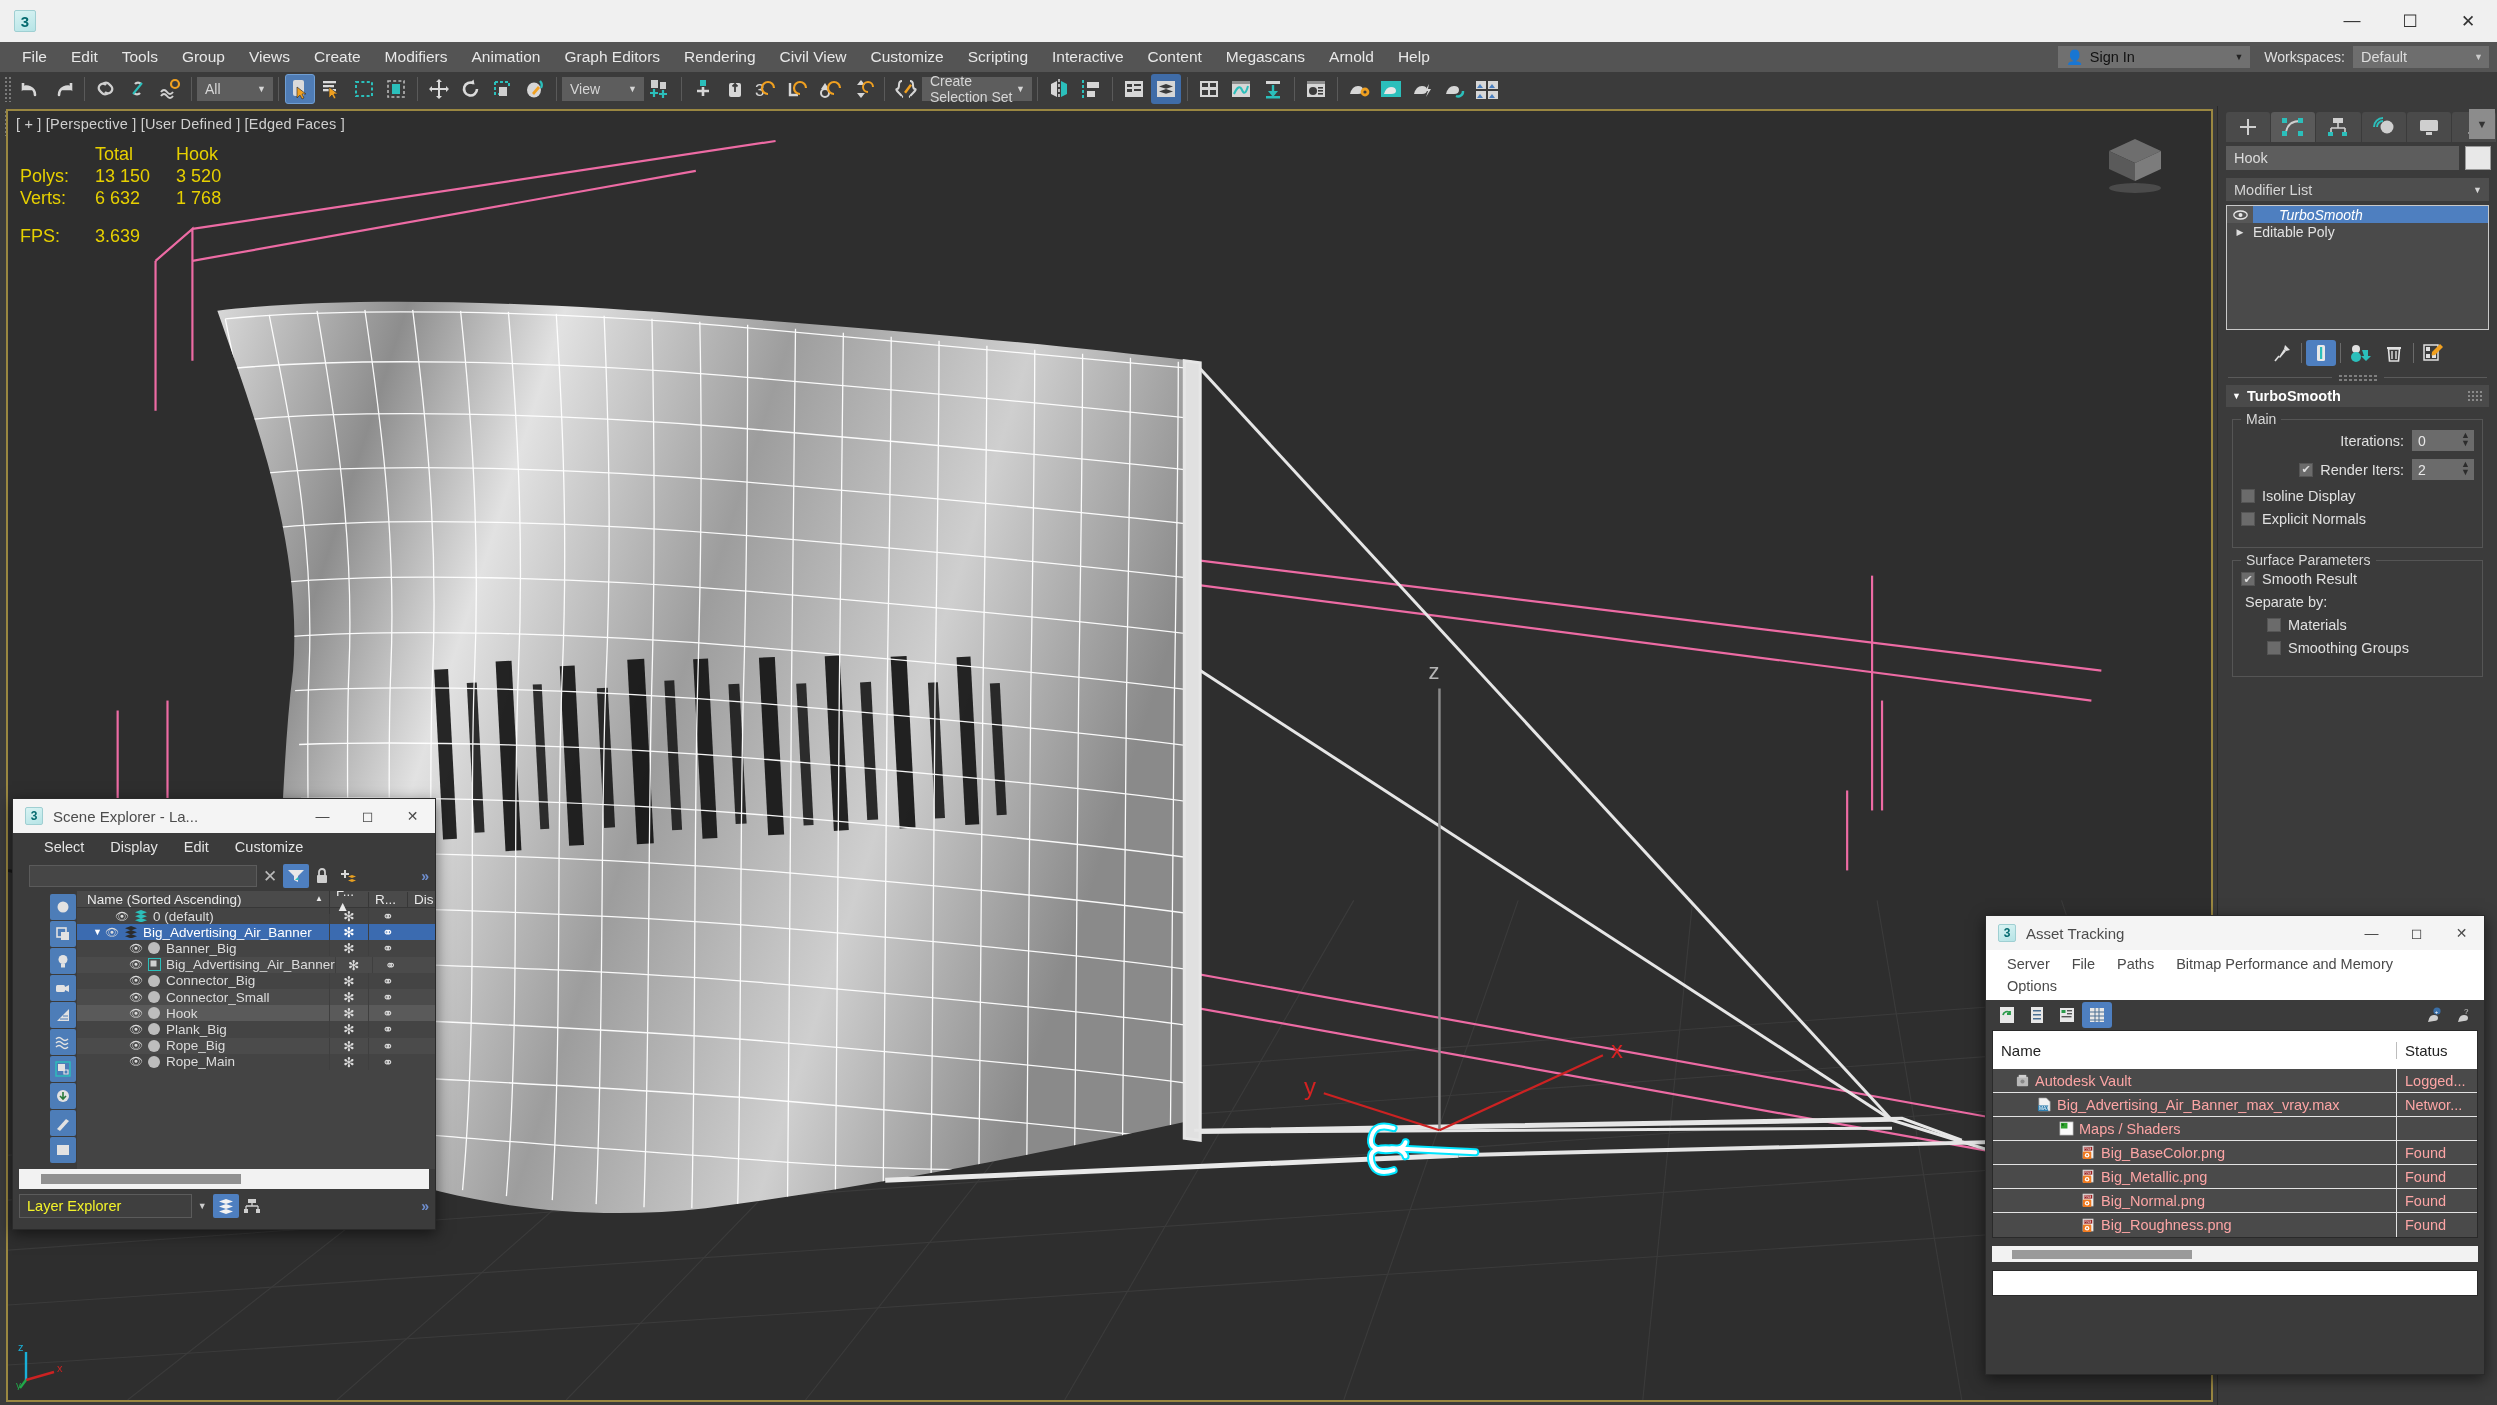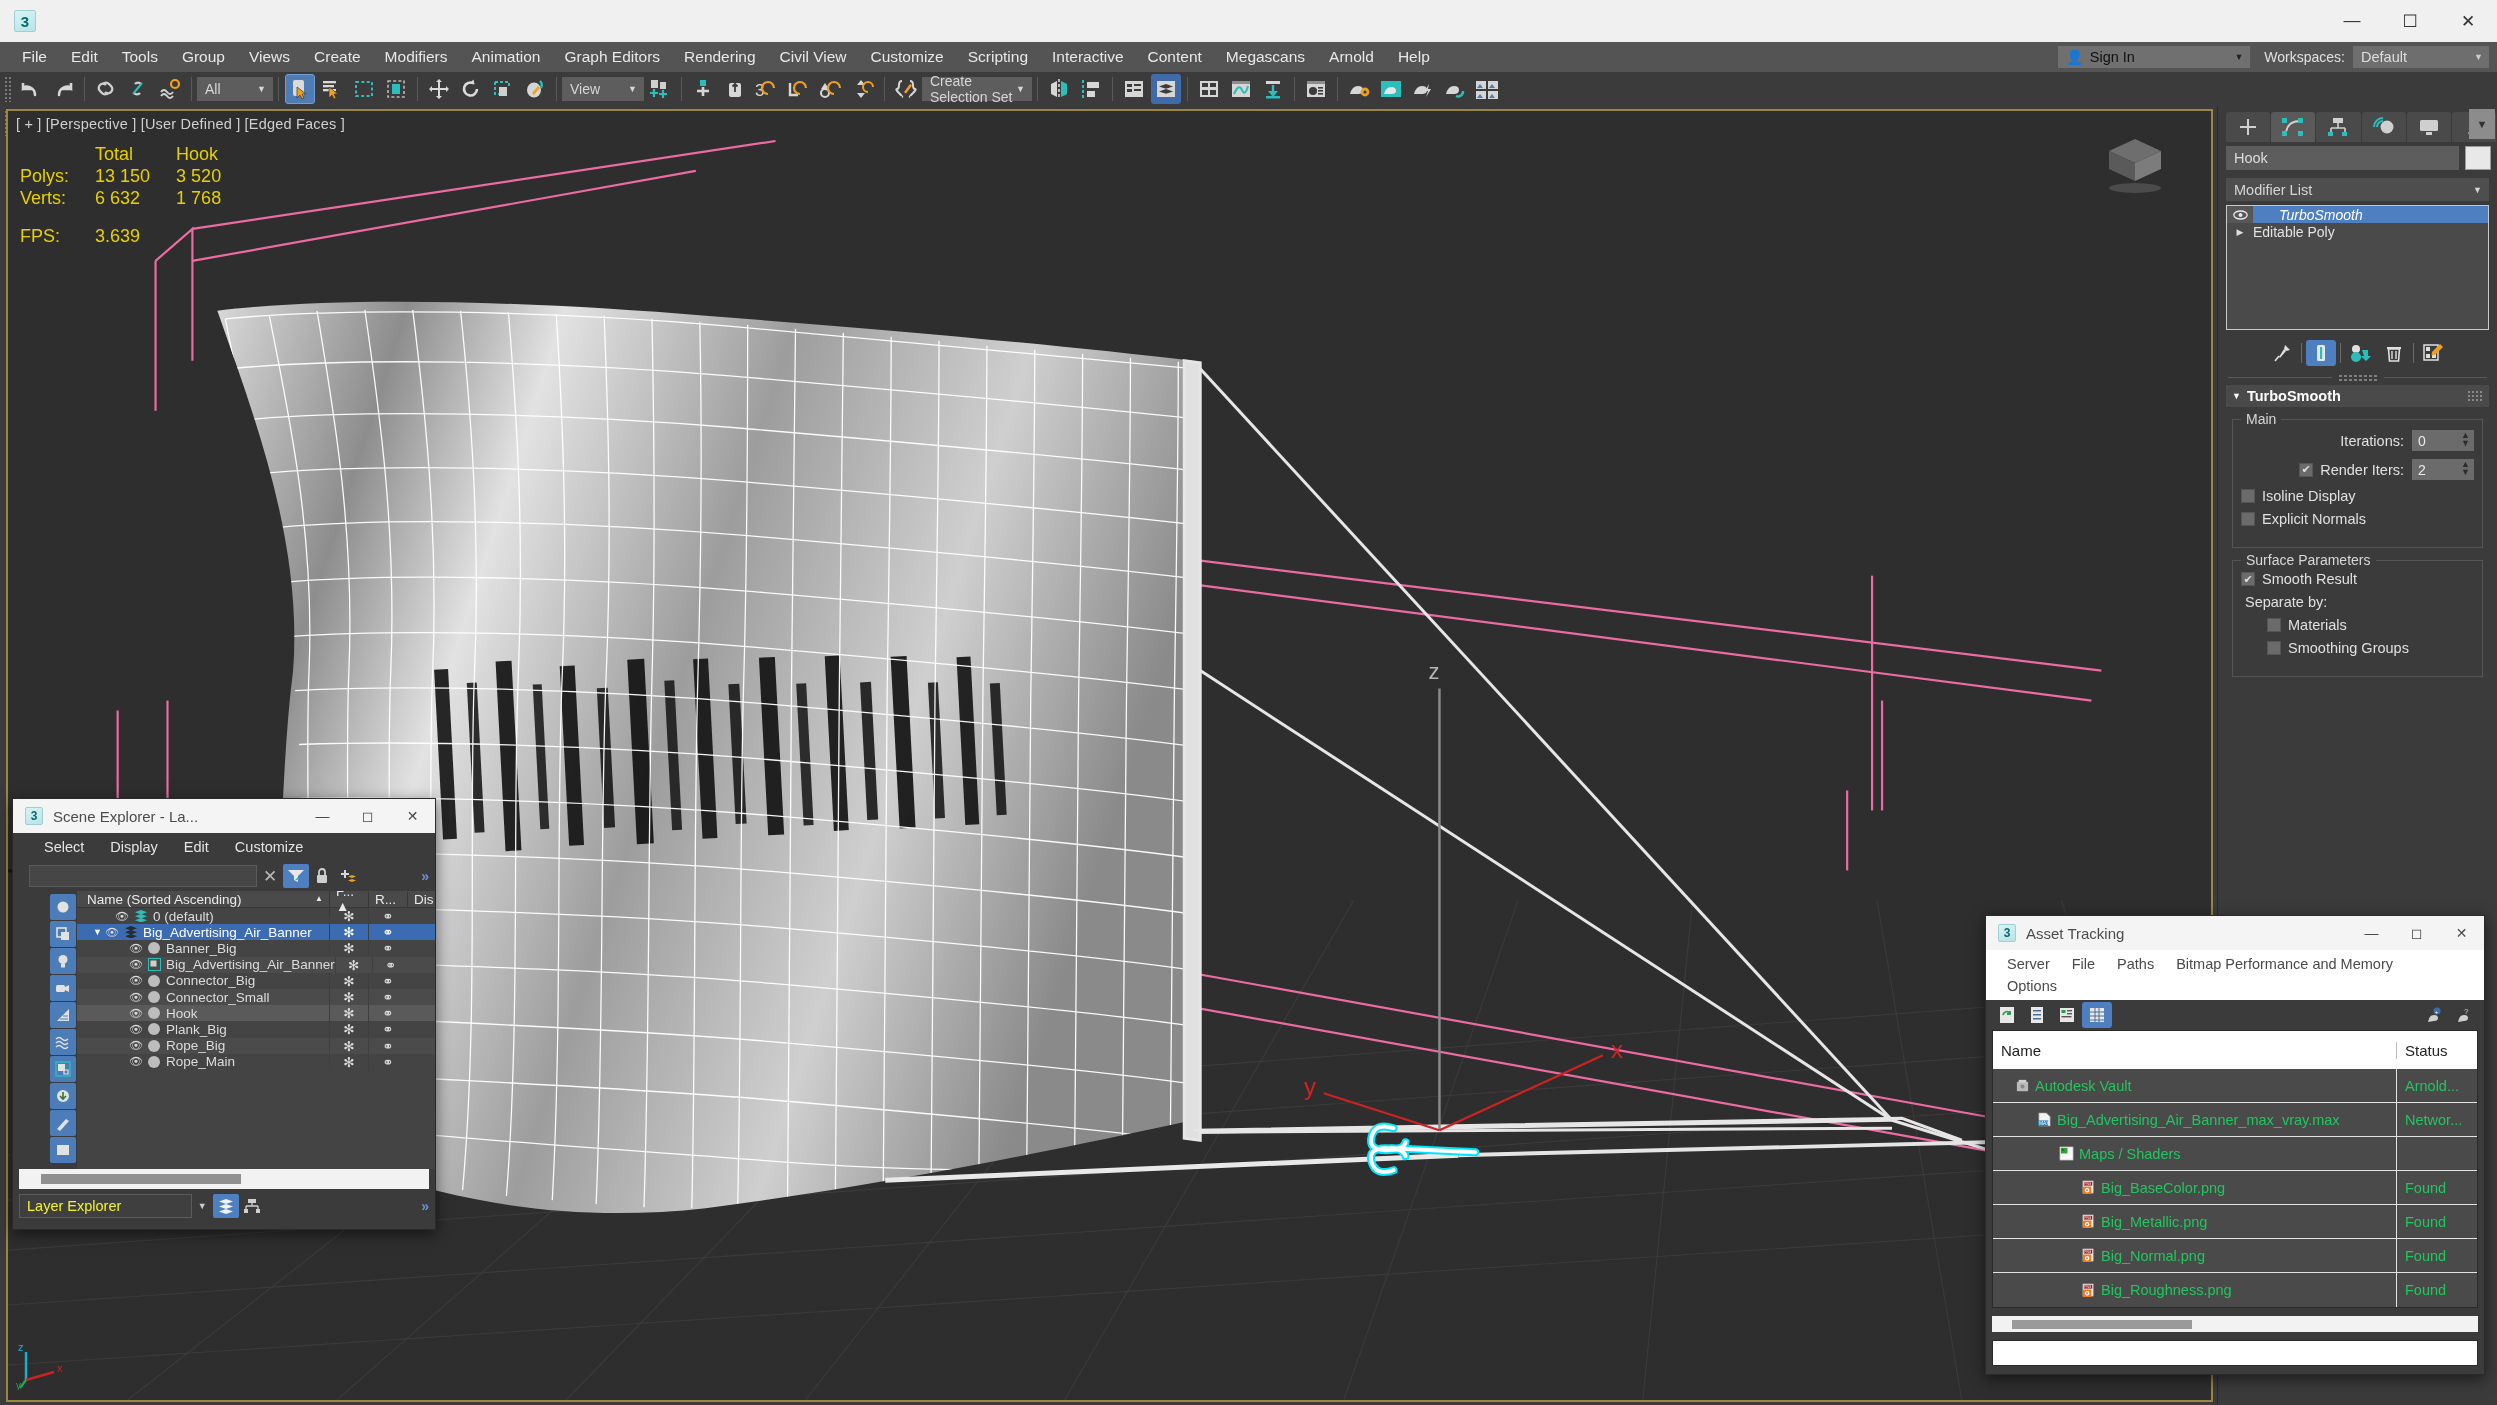--- a/index.html
+++ b/index.html
@@ -166,21 +166,21 @@
   .at-toolbar { height:30px; background:#3b3b3b; display:flex; align-items:center;
     padding-left:6px; position:relative; }
   .at-ic { width:30px; height:26px; display:flex; align-items:center; justify-content:center; }
   .at-ic.on { background:#4e7fc0; border-radius:3px; }
   .at-right { position:absolute; right:6px; display:flex; }
   .at-grid { margin:0 6px; border:1px solid #2a2a2a; }
   .at-hdr { height:38px; background:#fff; display:flex; align-items:center; font-size:15px;
     color:#222; }
   .at-hdr .c1 { flex:1; padding-left:8px; border-right:1px solid #bdbdbd; }
   .at-hdr .c2 { width:80px; padding-left:8px; }
-  .at-row { height:34px; display:flex; align-items:center; font-size:14.5px; color:#22c55e;
+  .at-row { height:24px; display:flex; align-items:center; font-size:14.5px; color:#fca5a5;
     background:#4a4a4a; border-bottom:1px solid #e3e3e3; }
   .at-row .c1 { flex:1; display:flex; align-items:center; border-right:1px solid #e3e3e3;
     height:100%; overflow:hidden; white-space:nowrap; }
   .at-row .c2 { width:80px; padding-left:8px; }
   .at-ficon { width:15px; height:15px; margin-right:5px; flex:none; }
   .at-hscroll { margin:8px 6px 0 6px; height:16px; background:#f2f2f2; display:flex;
     align-items:center; }
   .at-hscroll .thumb { width:180px; height:9px; background:#9a9a9a; margin-left:20px; }
   .at-status { margin:8px 6px; height:26px; background:#fff; border:1px solid #2a2a2a; }
 
@@ -1439,21 +1439,21 @@
 
     <div class="at-row">
       <div class="c1" style="padding-left:22px">
         <svg class="at-ficon" viewBox="0 0 16 16">
             <rect x="2" y="4" width="12" height="10" rx="1" fill="#b9b9b9"></rect>
             <rect x="4" y="2" width="8" height="3" fill="#cfcfcf"></rect>
             <circle cx="8" cy="9" r="2.2" fill="#888"></circle>
           </svg>
         <span>Autodesk Vault</span>
       </div>
-      <div class="c2">Arnold...</div>
+      <div class="c2">Logged...</div>
     </div>
 
     <div class="at-row">
       <div class="c1" style="padding-left:44px">
         <svg class="at-ficon" viewBox="0 0 16 16">
             <path d="M2 1 h8 l4 4 v10 h-12z" fill="#f2f2f2" stroke="#999" stroke-width=".7"></path>
             <rect x="1" y="9" width="11" height="6" fill="#2f7fb0"></rect>
             <text x="2" y="14" font-size="5.2" fill="#fff" font-family="Liberation Sans">MAX</text>
           </svg>
         <span>Big_Advertising_Air_Banner_max_vray.max</span>

